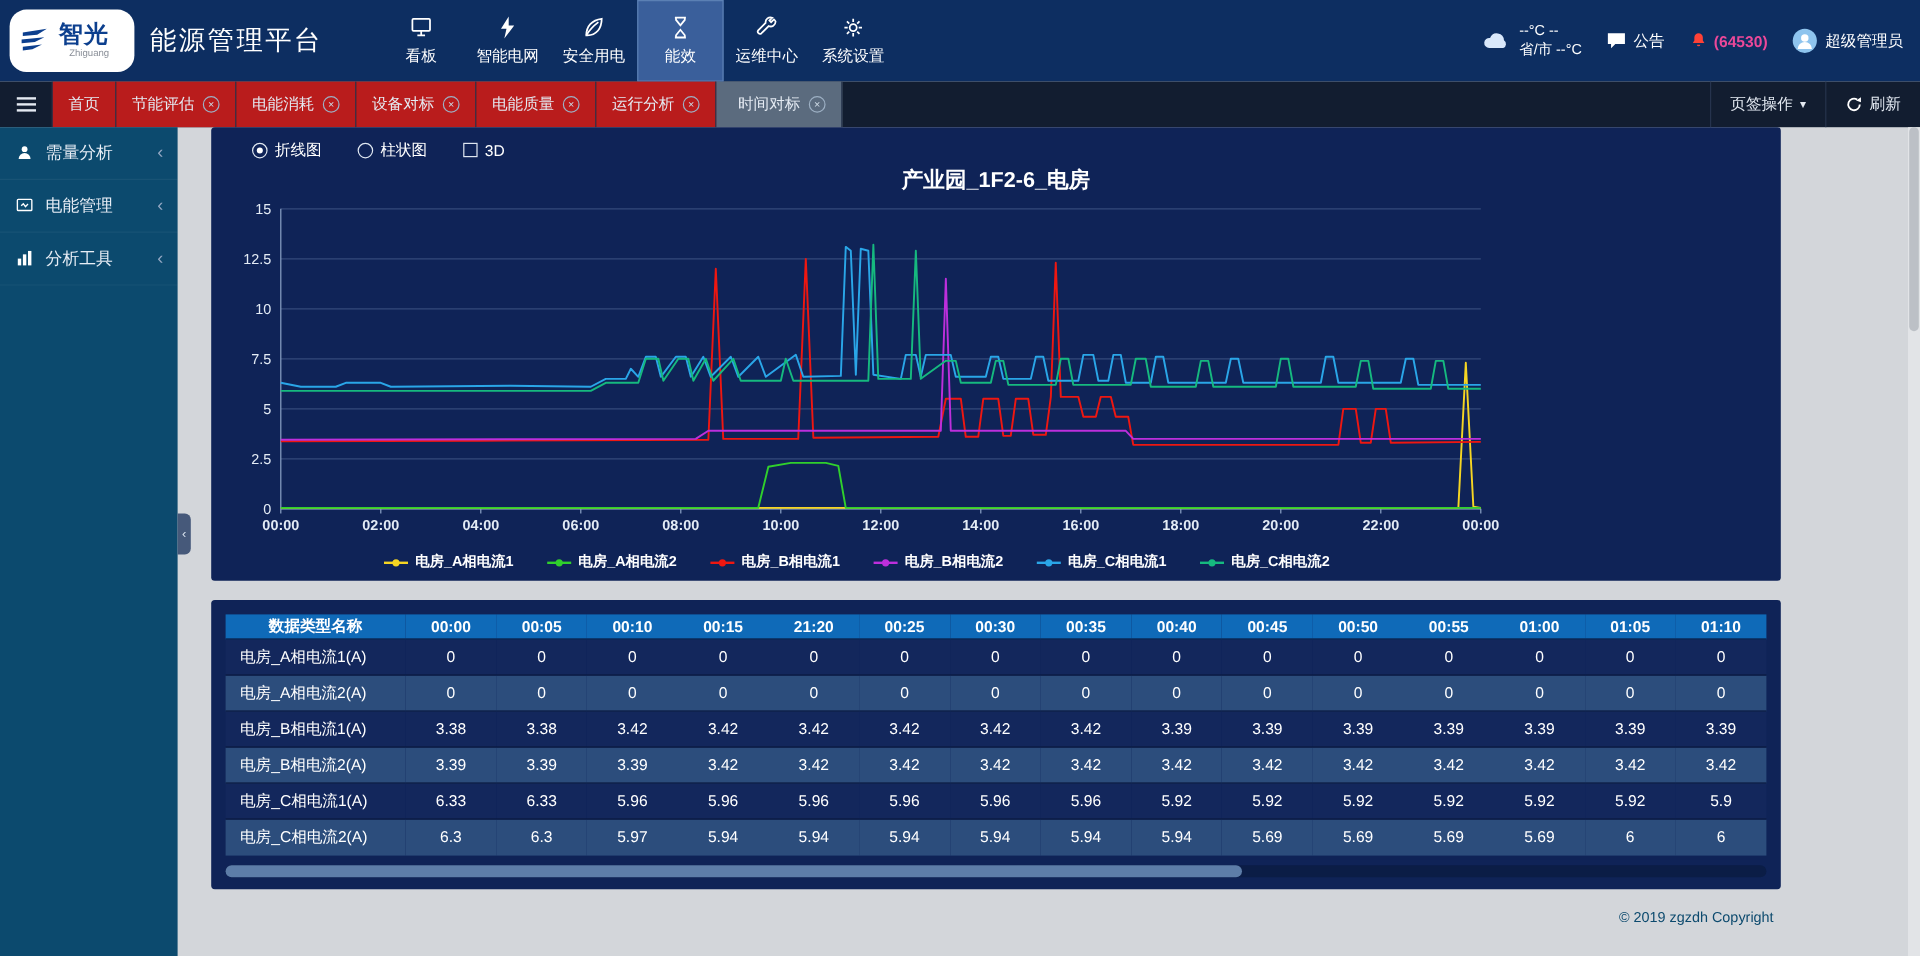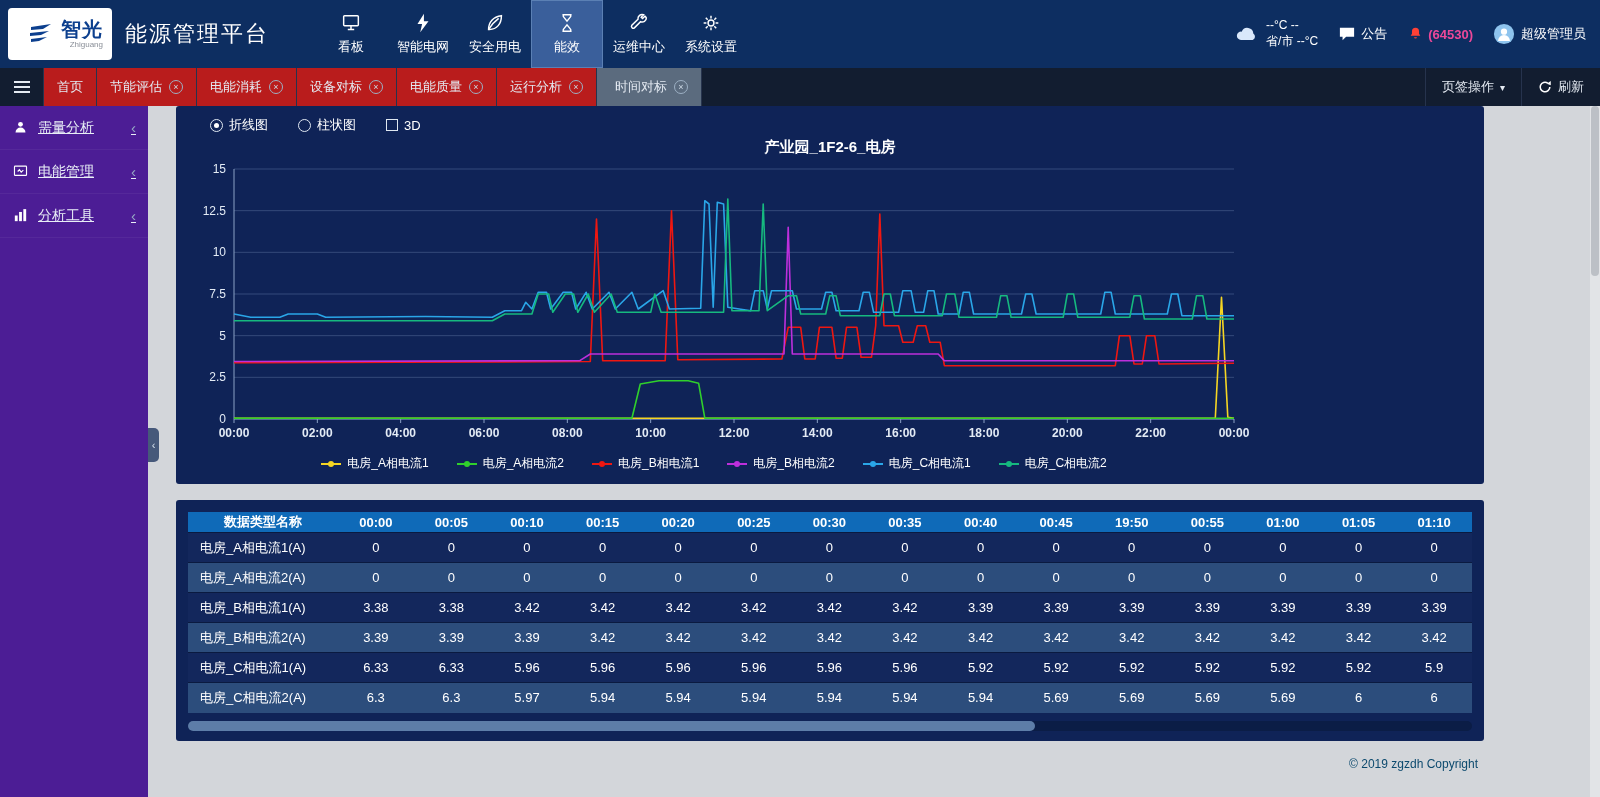--- a/index.html
+++ b/index.html
@@ -3,21 +3,21 @@
 <meta charset="utf-8">
 <style>
   * { box-sizing: border-box; }
   body {
     width: 1600px; height: 797px; margin: 0; overflow: hidden;
     background: #d3d6da;
     font-family: "Liberation Sans", "DejaVu Sans", sans-serif;
   }
   
   .app-header { height: 68px; background: #0d2e61; display: flex; align-items: stretch; color: #fff; }
-  .logo-box { background: #fff; margin: 8px 0 8px 8px; border-radius: 4px; display: flex; align-items: center; padding: 2px 9px; gap: 6px; width: 104px; flex: 0 0 auto; justify-content: flex-end; }
+  .logo-box { background: #fff; margin: 8px 0 8px 8px; border-radius: 14px; display: flex; align-items: center; padding: 2px 9px; gap: 6px; width: 104px; flex: 0 0 auto; }
   .logo-texts { display: flex; flex-direction: column; line-height: 1; }
   .logo-cn { color: #0c3f8e; font-weight: bold; font-size: 20px; letter-spacing: 1px; }
   .logo-en { color: #8a8f98; font-size: 8px; text-align: right; margin-top: 2px; }
   .app-title { align-self: center; font-size: 22px; margin-left: 13px; letter-spacing: 2px; white-space: nowrap; }
   .top-nav { display: flex; margin-left: 46px; }
   .nav-item { width: 72px; display: flex; flex-direction: column; align-items: center; justify-content: center; gap: 4px; font-size: 13px; cursor: pointer; }
   .nav-item svg { width: 22px; height: 22px; }
   .nav-item.active { background: #3a5f9b; box-shadow: inset 0 0 0 1px #5b80b4; }
   .header-right { margin-left: auto; display: flex; align-items: center; gap: 20px; padding-right: 14px; font-size: 13px; white-space: nowrap; }
   .weather { display: flex; align-items: center; gap: 6px; }
@@ -32,37 +32,37 @@
   .burger-icon span { display: block; height: 2px; background: #e4eaf2; margin: 3px 0; }
   .tabs { display: flex; align-items: stretch; }
   .tab { display: flex; align-items: center; gap: 7px; padding: 0 13px; border-right: 1px solid #26334d; background: #b91c1c; cursor: pointer; white-space: nowrap; }
   .tab.active { background: #5b6b7e; padding-left: 18px; }
   .tab-close { width: 14px; height: 14px; border: 1px solid #9db0c4; border-radius: 50%; font-size: 9px; line-height: 12px; text-align: center; color: #cdd9e4; flex: 0 0 auto; }
   .tab-actions { margin-left: auto; display: flex; align-items: stretch; }
   .tab-action { display: flex; align-items: center; gap: 6px; padding: 0 16px; border-left: 1px solid #26334d; cursor: pointer; }
   .caret { font-size: 10px; }
   
   .layout { display: flex; height: 691px; position: relative; }
-  .sidebar { width: 148px; flex: 0 0 148px; background: #4c1d95; color: #e8eef6; text-decoration: underline; }
+  .sidebar { width: 148px; flex: 0 0 148px; background: #0c4a6e; color: #e8eef6; }
   .side-item { height: 44px; display: flex; align-items: center; gap: 9px; padding: 0 12px; font-size: 14px; cursor: pointer; border-bottom: 1px solid rgba(255,255,255,0.05); }
   .side-item svg { width: 17px; height: 17px; flex: 0 0 auto; }
   .side-chev { margin-left: auto; color: #96a9c4; font-size: 15px; }
   .collapse-handle { position: absolute; left: 148px; top: 322px; width: 11px; height: 34px; background: #46597a; border-radius: 0 5px 5px 0; color: #d6e0ec; display: flex; align-items: center; justify-content: center; font-size: 11px; cursor: pointer; z-index: 5; }
   .content { flex: 1; padding: 0 116px 0 28px; position: relative; }
   .panel { background: #0f2357; border-radius: 3px; overflow: hidden; }
   
   .chart-panel { height: 378px; padding: 6px 18px 0; }
   .chart-controls { display: flex; align-items: center; gap: 30px; color: #fff; font-size: 13px; padding: 4px 0 0 16px; }
   .opt { display: flex; align-items: center; gap: 6px; cursor: pointer; }
   .radio { width: 13px; height: 13px; border: 1px solid #dfe7f1; border-radius: 50%; position: relative; display: inline-block; }
   .radio.checked:after { content: ""; position: absolute; left: 3px; top: 3px; right: 3px; bottom: 3px; background: #fff; border-radius: 50%; }
   .checkbox { width: 12px; height: 12px; border: 1px solid #dfe7f1; display: inline-block; }
-  .chart-title { text-align: center; color: #fff; font-size: 15px; font-weight: bold; margin-top: 4px; }
+  .chart-title { text-align: center; color: #fff; font-size: 18px; font-weight: bold; margin-top: 4px; }
   #chart-svg { display: block; margin-top: 2px; }
-  .legend { display: flex; justify-content: center; width: 1040px; gap: 28px; color: #fff; font-size: 12px; padding: 4px 0 10px; }
+  .legend { display: flex; justify-content: center; width: 1040px; gap: 28px; color: #fff; font-size: 12px; padding: 4px 0 10px; font-weight: bold; }
   .legend-item { display: flex; align-items: center; gap: 6px; cursor: pointer; white-space: nowrap; }
   .legend-marker { position: relative; width: 20px; height: 2px; flex: 0 0 auto; }
   .legend-dot { position: absolute; left: 7px; top: -2px; width: 6px; height: 6px; border-radius: 50%; }
   .panel-gap { height: 16px; }
   
   .table-panel { padding: 12px 12px 6px; }
   table { width: 100%; border-collapse: collapse; color: #fff; font-size: 13px; table-layout: fixed; }
   thead th { background: #0f6ab8; height: 16px; font-weight: bold; text-align: center; margin-left: 12px; }
   thead th:first-child { width: 150px; }
   tbody td { height: 30px; text-align: center; }
@@ -397,27 +397,27 @@
 
     <section class="panel table-panel">
       <table>
         <thead>
             <tr>
               <th>数据类型名称</th>
               <th>00:00</th>
               <th>00:05</th>
               <th>00:10</th>
               <th>00:15</th>
-              <th>00:20</th>
+              <th>21:20</th>
               <th>00:25</th>
               <th>00:30</th>
               <th>00:35</th>
               <th>00:40</th>
               <th>00:45</th>
-              <th>19:50</th>
+              <th>00:50</th>
               <th>00:55</th>
               <th>01:00</th>
               <th>01:05</th>
               <th>01:10</th>
             </tr>
           </thead>
         <tbody>
             <tr>
               <td>电房_A相电流1(A)</td>
               <td>0</td>

